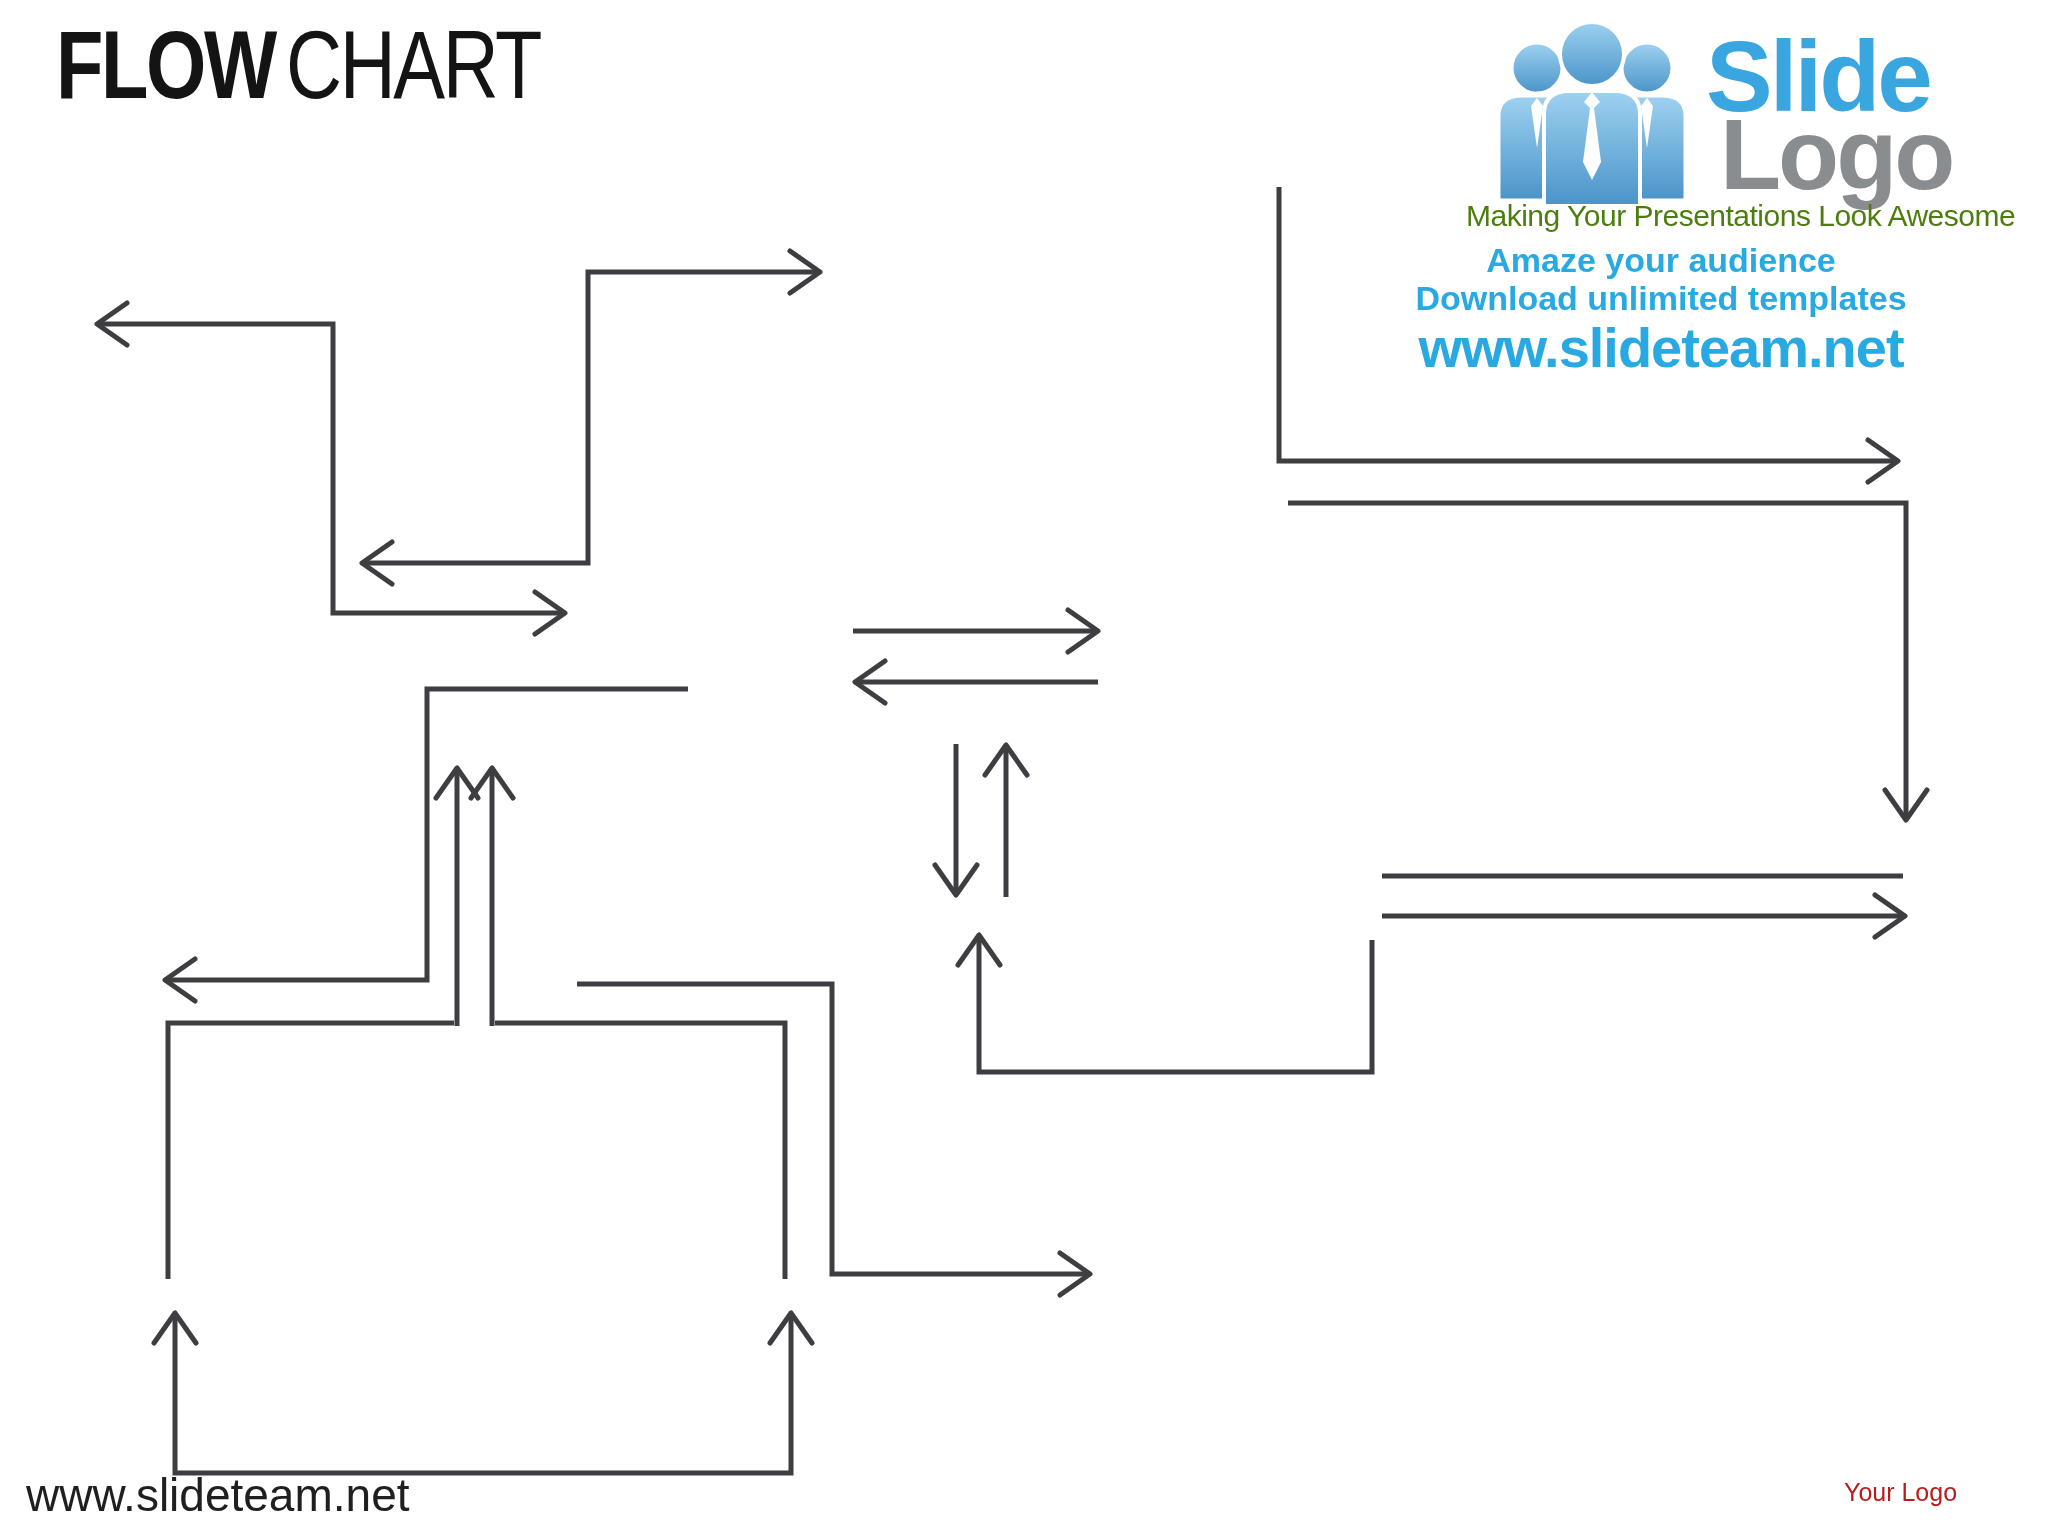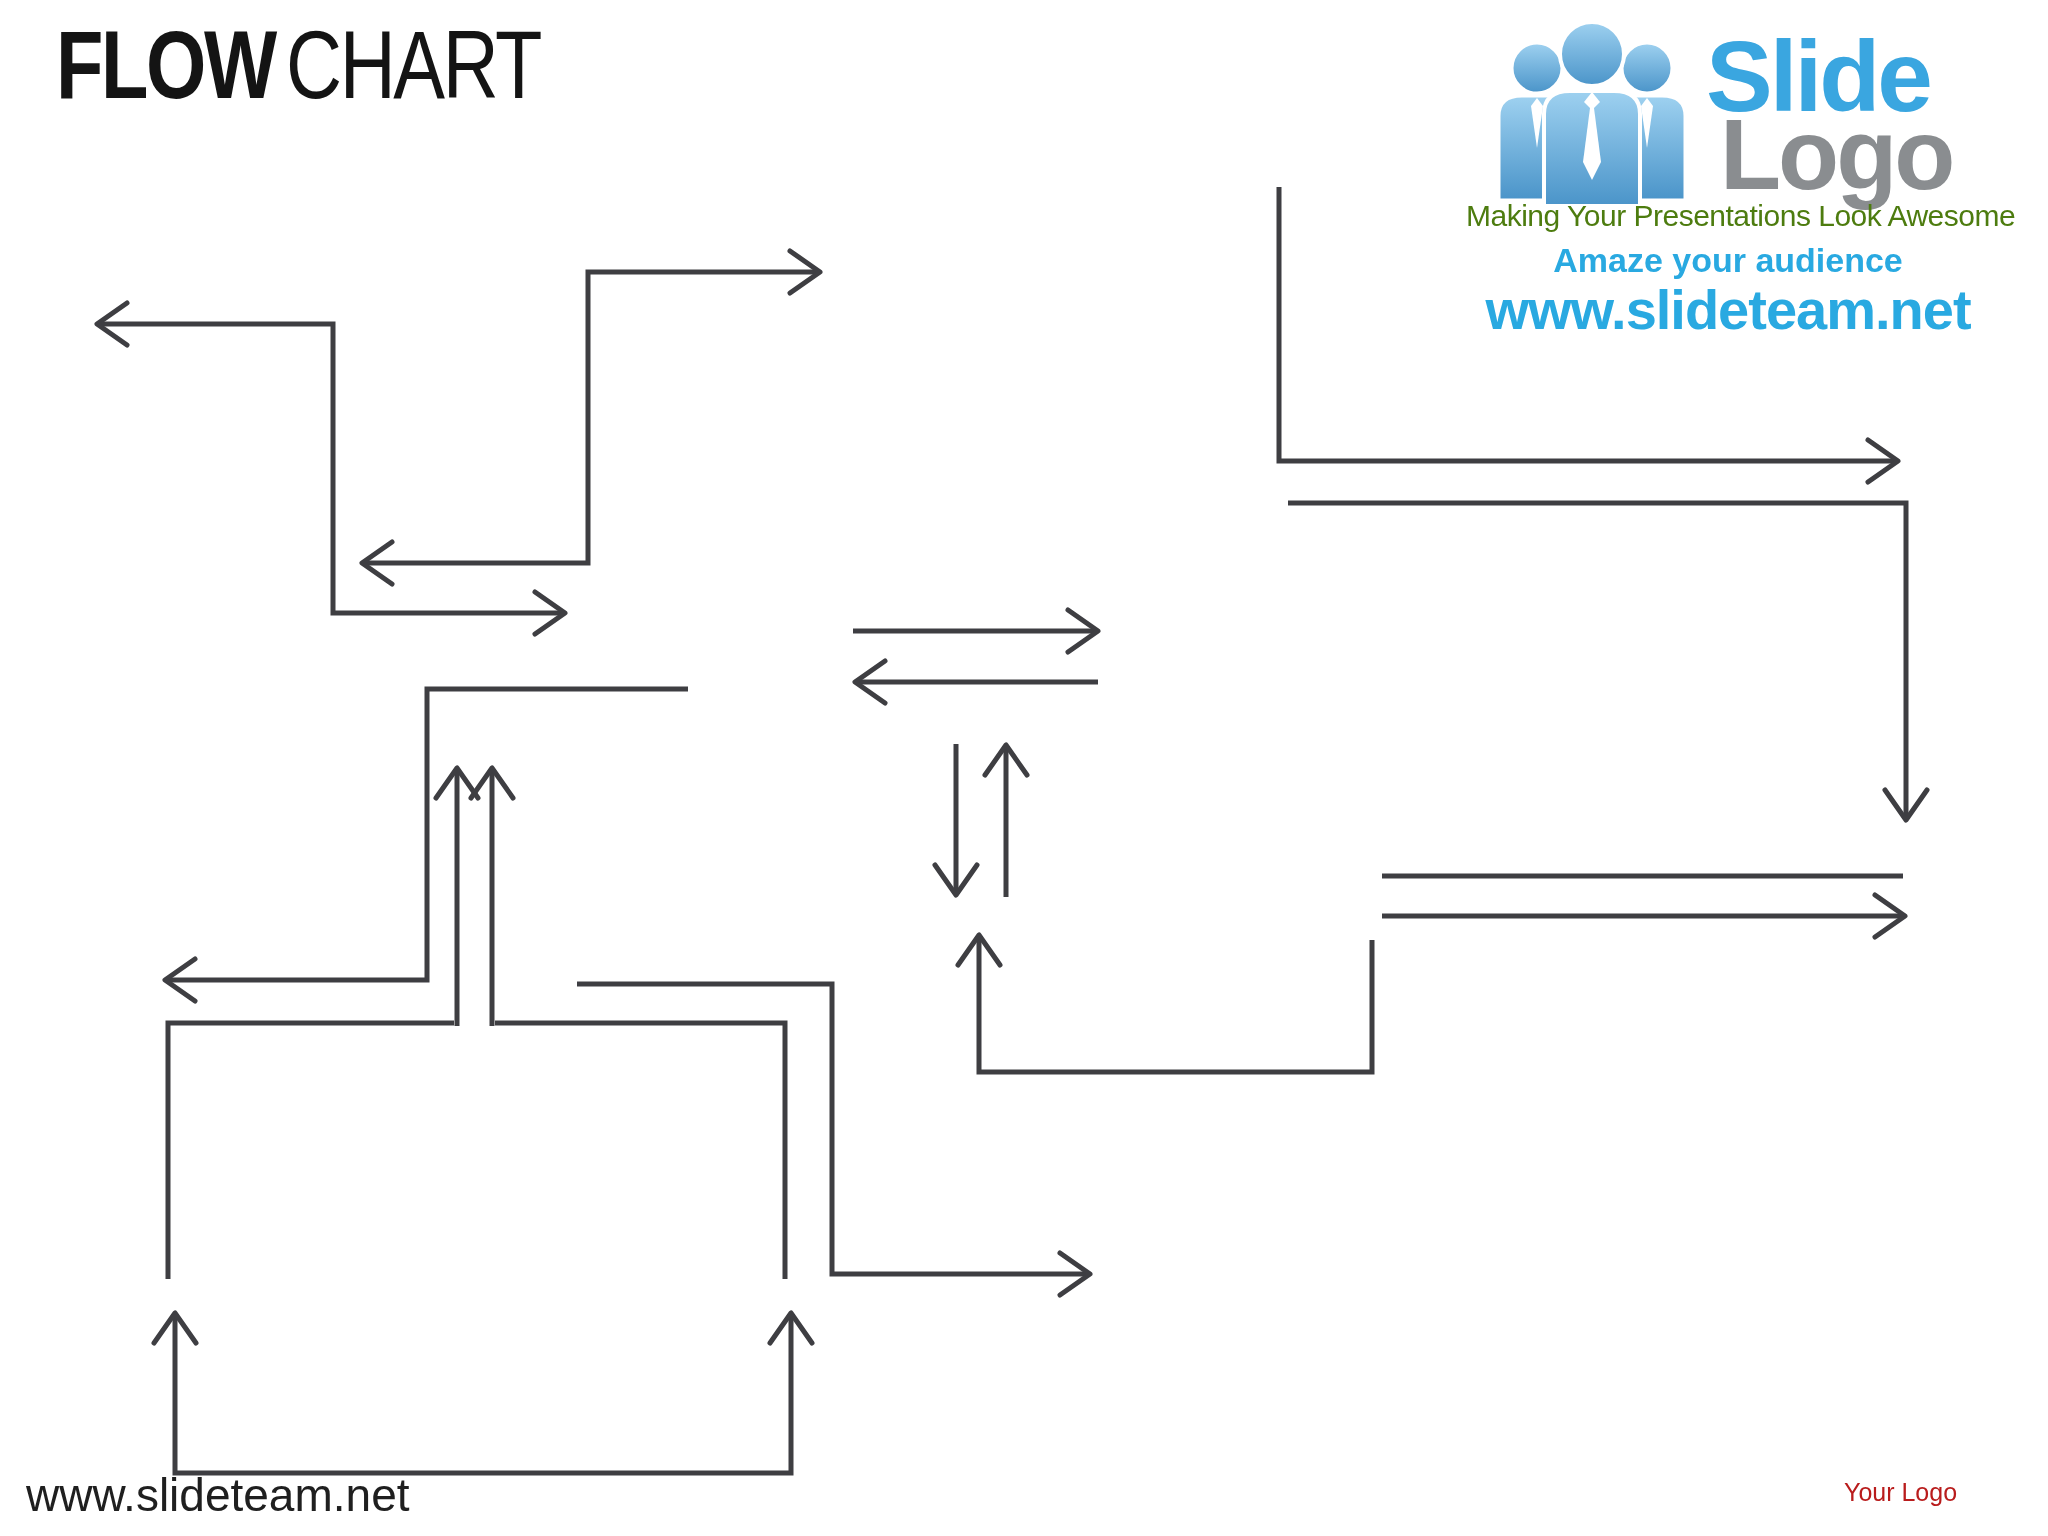--- a/index.html
+++ b/index.html
@@ -18,21 +18,21 @@
   }
   .title .w1{font-weight:800;}
   .title .w2{font-weight:400;margin-left:14px;}
   
   .layer{left:0;top:0;width:2048px;height:1536px;}
   
   .people{left:1492px;top:14px;width:200px;height:192px;}
   .brand-slide{left:1706px;top:10px;font-size:100px;font-weight:700;line-height:1;letter-spacing:-3px;margin-top:16px;}
   .brand-team{left:1720px;top:104px;font-size:100px;font-weight:700;line-height:1;letter-spacing:-3px;}
   .tagline{left:1466px;top:199px;font-size:30px;font-weight:400;white-space:nowrap;letter-spacing:-.5px;}
-  .promo{left:1428px;top:241px;width:600px;text-align:center;}
+  .promo{left:1361px;top:241px;width:600px;text-align:center;}
   .promo .p1{font-size:34px;font-weight:700;line-height:38px;}
   .promo .p2{font-size:34px;font-weight:700;line-height:38px;}
   .promo .p3{font-size:56px;font-weight:700;line-height:62px;letter-spacing:-1px;}
   
   .site{left:26px;top:1468px;font-size:46px;font-weight:400;white-space:nowrap;}
   .your-logo{left:1844px;top:1478px;font-size:25px;font-weight:400;}
 </style>
 </head>
 <body>
 
@@ -142,17 +142,18 @@
       <polygon points="100,78 108,88 102,94 98,94 92,88" fill="#ffffff"></polygon>
       <polygon points="98,94 102,94 109,148 100,166 91,148" fill="#ffffff"></polygon>
     </g>
   </svg>
 </div>
 <div class="abs brand-slide" style="color: rgb(58, 166, 224);">Slide</div>
 <div class="abs brand-team" style="color: rgb(138, 141, 144);">Logo</div>
 <div class="abs tagline" style="color: #4d7c0f;">Making Your Presentations Look Awesome</div>
 <div class="abs promo" style="color: rgb(41, 169, 225);">
   <div class="p1">Amaze your audience</div>
+  <div class="p2">Download unlimited templates</div>
   <div class="p3">www.slideteam.net</div>
 </div>
 
 <div class="abs site" style="color: rgb(31, 31, 31);">www.slideteam.net</div>
 <div class="abs your-logo" style="color: #b91c1c;">Your Logo</div>
 
 </body></html>

